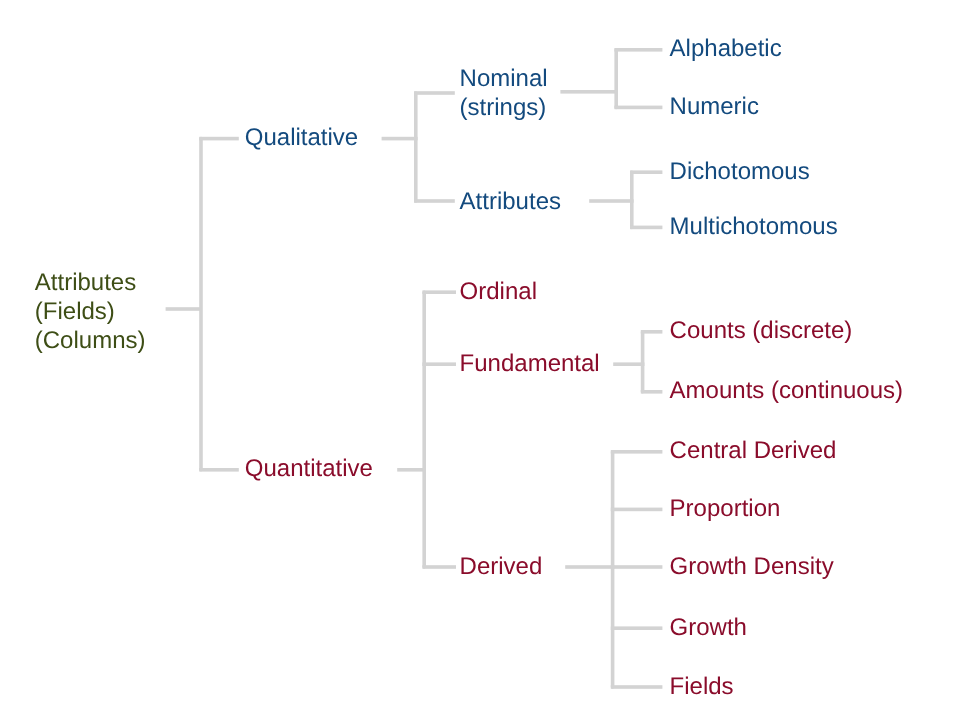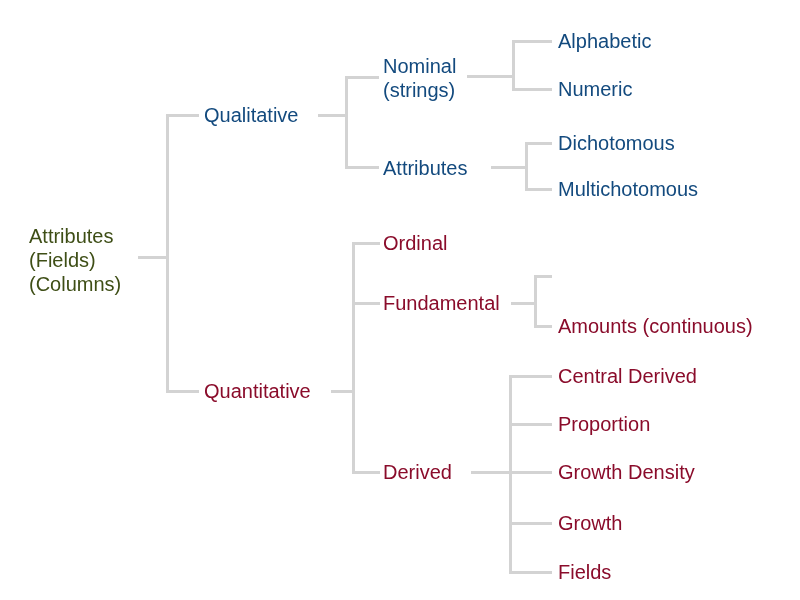--- a/index.html
+++ b/index.html
@@ -90,20 +90,21 @@
 (strings)</div>
   <div class="label qual-text" style="left:558px;top:29px">Alphabetic</div>
   <div class="label qual-text" style="left:558px;top:77px">Numeric</div>
   <div class="label qual-text" style="left:383px;top:156px">Attributes</div>
   <div class="label qual-text" style="left:558px;top:131px">Dichotomous</div>
   <div class="label qual-text" style="left:558px;top:177px">Multichotomous</div>
 
   <div class="label quant-text" style="left:204px;top:379px">Quantitative</div>
   <div class="label quant-text" style="left:383px;top:231px">Ordinal</div>
   <div class="label quant-text" style="left:383px;top:291px">Fundamental</div>
+  <div class="label quant-text" style="left:558px;top:264px">Counts (discrete)</div>
   <div class="label quant-text" style="left:558px;top:314px">Amounts (continuous)</div>
   <div class="label quant-text" style="left:383px;top:460px">Derived</div>
   <div class="label quant-text" style="left:558px;top:364px">Central Derived</div>
   <div class="label quant-text" style="left:558px;top:412px">Proportion</div>
   <div class="label quant-text" style="left:558px;top:460px">Growth Density</div>
   <div class="label quant-text" style="left:558px;top:511px">Growth</div>
   <div class="label quant-text" style="left:558px;top:560px">Fields</div>
 
 </div>
 

